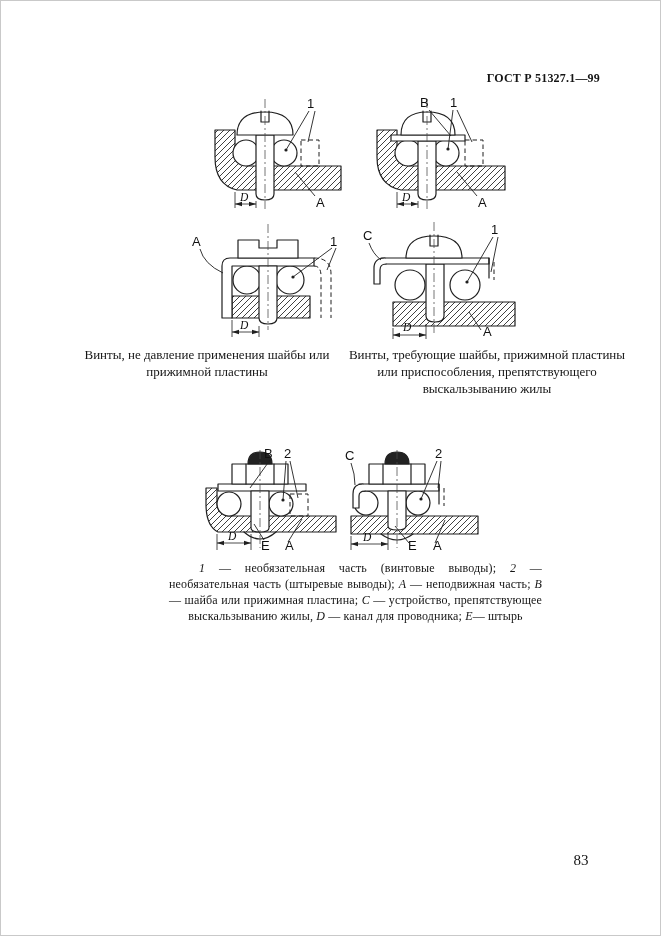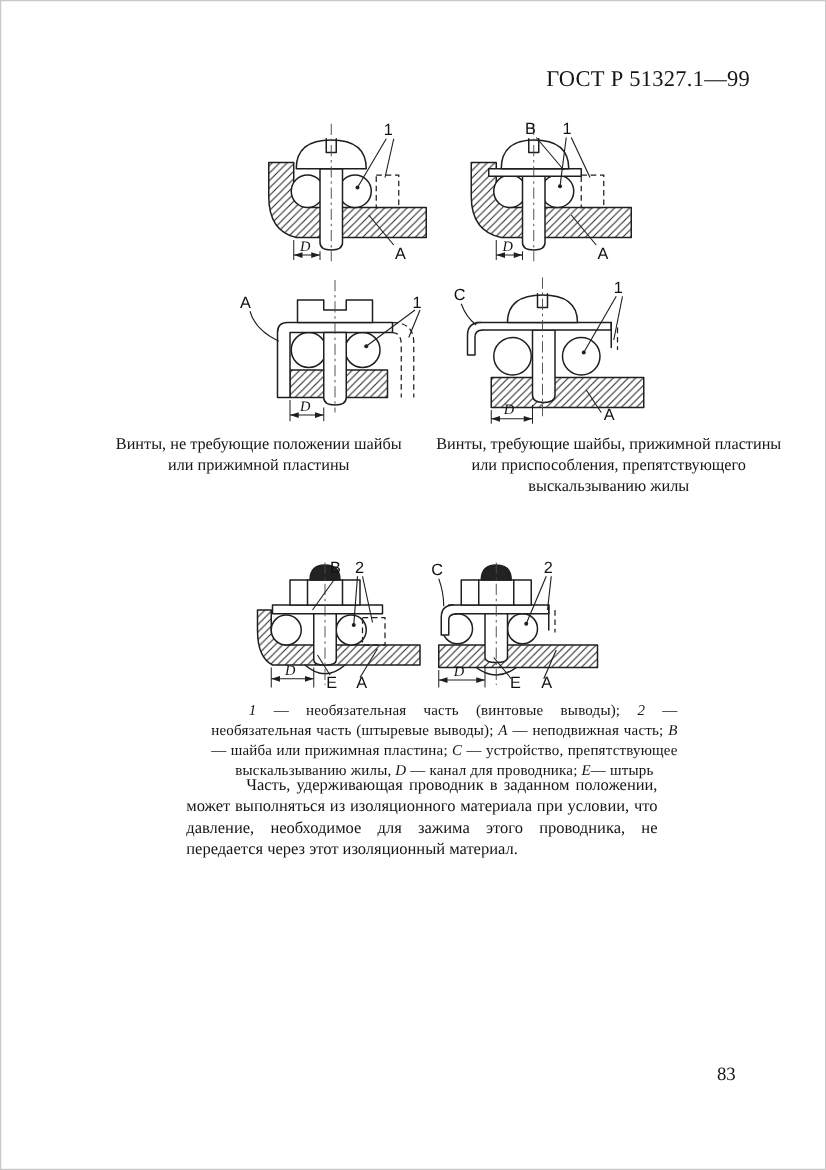--- a/index.html
+++ b/index.html
@@ -2,22 +2,22 @@
 <html><head>
 <meta charset="utf-8">
 <style>
   html,body { margin:0; padding:0; background:#e8e8e8; }
   .page {
     position:relative; width:661px; height:936px; margin:0 auto;
     background:#fff; border:1px solid #c9c9c9; box-sizing:border-box;
     font-family:"Liberation Serif", serif; color:#151515; overflow:hidden;
   }
   .hdr {
-    position:absolute; top:52px; right:60px; font-weight:normal;
-    font-size:18px; letter-spacing:0.2px;
+    position:absolute; top:70px; right:60px; font-weight:bold;
+    font-size:12px; letter-spacing:0.2px;
   }
   .diag { position:absolute; }
   .diag .s { stroke:#1f1f1f; stroke-width:1.2; stroke-linejoin:round; stroke-linecap:round; }
   .diag .ldr { stroke:#1f1f1f; stroke-width:0.9; fill:none; }
   .diag .cl { stroke:#4a4a4a; stroke-width:0.75; stroke-dasharray:9,3,2,3; }
   .diag .dsh { stroke:#1f1f1f; stroke-width:1; stroke-dasharray:4.5,3; fill:none; }
   .diag .dim { stroke:#1f1f1f; stroke-width:0.8; fill:none; }
   .diag .dot { fill:#1f1f1f; }
   .diag .ah { fill:#1f1f1f; }
   .lbl { font-family:"Liberation Sans", sans-serif; font-size:13px; fill:#111; }
@@ -159,21 +159,21 @@
       <path class="ah" d="M40,117 l7,-2.3 v4.6 z"></path>
         <path class="ah" d="M73,117 l-7,-2.3 v4.6 z"></path>
     </g>
     <path class="ldr" d="M116,94 L128,112"></path>
     <text class="lbl" x="10" y="22">C</text>
     <text class="lbl" x="138" y="16">1</text>
     <text class="lblD" x="50" y="113">D</text>
     <text class="lbl" x="130" y="118">A</text>
   </svg>
 
-  <div class="cap" style="left:80px;top:345px;width:252px">Винты, не требующие положении шайбы или прижимной пластины</div>
+  <div class="cap" style="left:80px;top:345px;width:252px">Винты, не давление применения шайбы или прижимной пластины</div>
   <div class="cap" style="left:340px;top:345px;width:292px">Винты, требующие шайбы, прижимной пластины или приспособления, препятствующего выскальзыванию жилы</div>
 
   <svg class="diag" style="left:197px;top:447px" width="140" height="105" viewBox="0 0 140 105">
     <path class="s" fill="url(#hatch)" d="M8,40 H19 V56 Q19,64 30,68 H138 V84 H20 Q8,78 8,56 Z"></path>
     <circle class="s" fill="#fff" cx="31" cy="56" r="12"></circle>
     <circle class="s" fill="#fff" cx="83" cy="56" r="12"></circle>
     <rect class="s" fill="#fff" x="20" y="36" width="88" height="7"></rect>
     <path class="s" fill="#fff" d="M53,43 V80 Q53,84 62,84 Q71,84 71,80 V43 Z"></path>
     <path class="s" fill="none" d="M46,84 Q62,98 78,84"></path>
     <rect class="s" fill="#fff" x="34" y="16" width="56" height="20"></rect>
@@ -232,18 +232,17 @@
     <path class="ldr" d="M110,72 L100,95"></path>
     <text class="lbl" x="10" y="12">C</text>
     <text class="lbl" x="100" y="10">2</text>
     <text class="lblD" x="28" y="93">D</text>
     <text class="lbl" x="73" y="102">E</text>
     <text class="lbl" x="98" y="102">A</text>
   </svg>
 
   <div class="legend"><i>1</i><span> — необязательная часть (винтовые выводы); </span><i>2</i><span> — необязательная часть (штыревые выводы); </span><i>А</i><span> — неподвижная часть; </span><i>В</i><span> — шайба или прижимная пластина; </span><i>С</i><span> — устройство, препятствующее выскальзыванию жилы, </span><i>D</i><span> — канал для проводника; </span><i>Е</i><span>— штырь</span></div>
 
-  <div class="note">Часть, удерживающая проводник в заданном положении, может выполняться из изоляционного материала при условии, что давление, необходимое для зажима этого проводника, не передается через этот изоляционный материал.</div>
 
 
   <div class="pageno">83</div>
 
 </div>
 
 </body></html>

